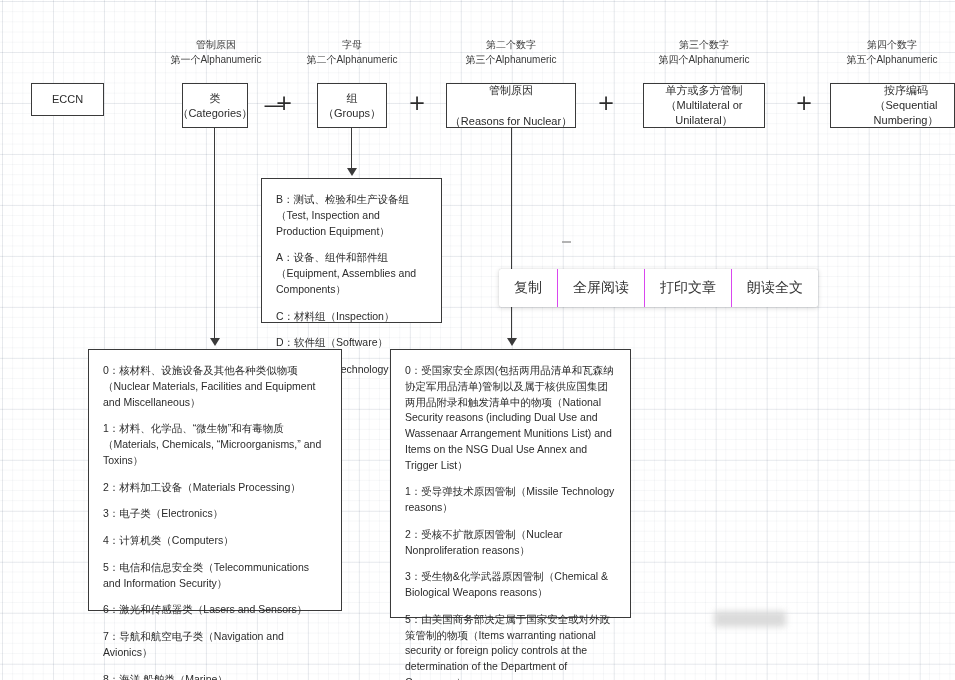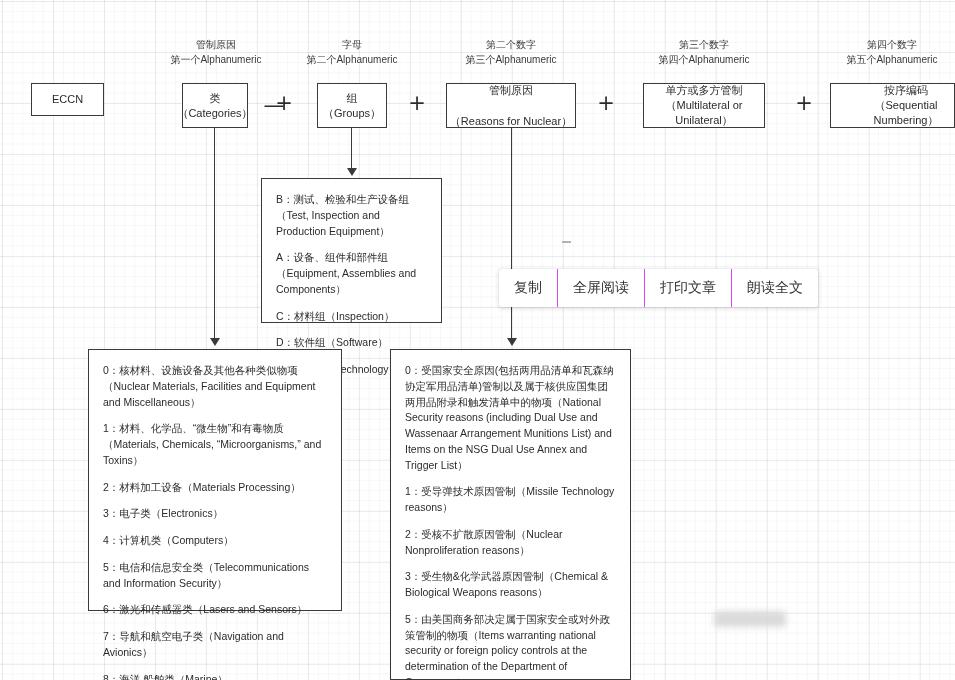--- a/index.html
+++ b/index.html
@@ -242,21 +242,21 @@
     <div class="row">2：材料加工设备（Materials Processing）</div>
     <div class="row">3：电子类（Electronics）</div>
     <div class="row">4：计算机类（Computers）</div>
     <div class="row">5：电信和信息安全类（Telecommunications and Information Security）</div>
     <div class="row">6：激光和传感器类（Lasers and Sensors）</div>
     <div class="row">7：导航和航空电子类（Navigation and Avionics）</div>
     <div class="row">8：海洋 船舶类（Marine）</div>
 
   </div>
 
-  <div class="panel" style="left:390px; top:349px; width:241px; height:331px;">
+  <div class="panel" style="left:390px; top:349px; width:241px; height:269px;">
     <div class="row">0：受国家安全原因(包括两用品清单和瓦森纳协定军用品清单)管制以及属于核供应国集团两用品附录和触发清单中的物项（National Security reasons (including Dual Use and Wassenaar Arrangement Munitions List) and Items on the NSG Dual Use Annex and Trigger List）</div>
     <div class="row">1：受导弹技术原因管制（Missile Technology reasons）</div>
     <div class="row">2：受核不扩散原因管制（Nuclear Nonproliferation reasons）</div>
     <div class="row">3：受生物&amp;化学武器原因管制（Chemical &amp; Biological Weapons reasons）</div>
     <div class="row">5：由美国商务部决定属于国家安全或对外政策管制的物项（Items warranting national security or foreign policy controls at the determination of the Department of Commerce）</div>
 
   </div>
 
   <div id="caret-artifact"></div>
 

